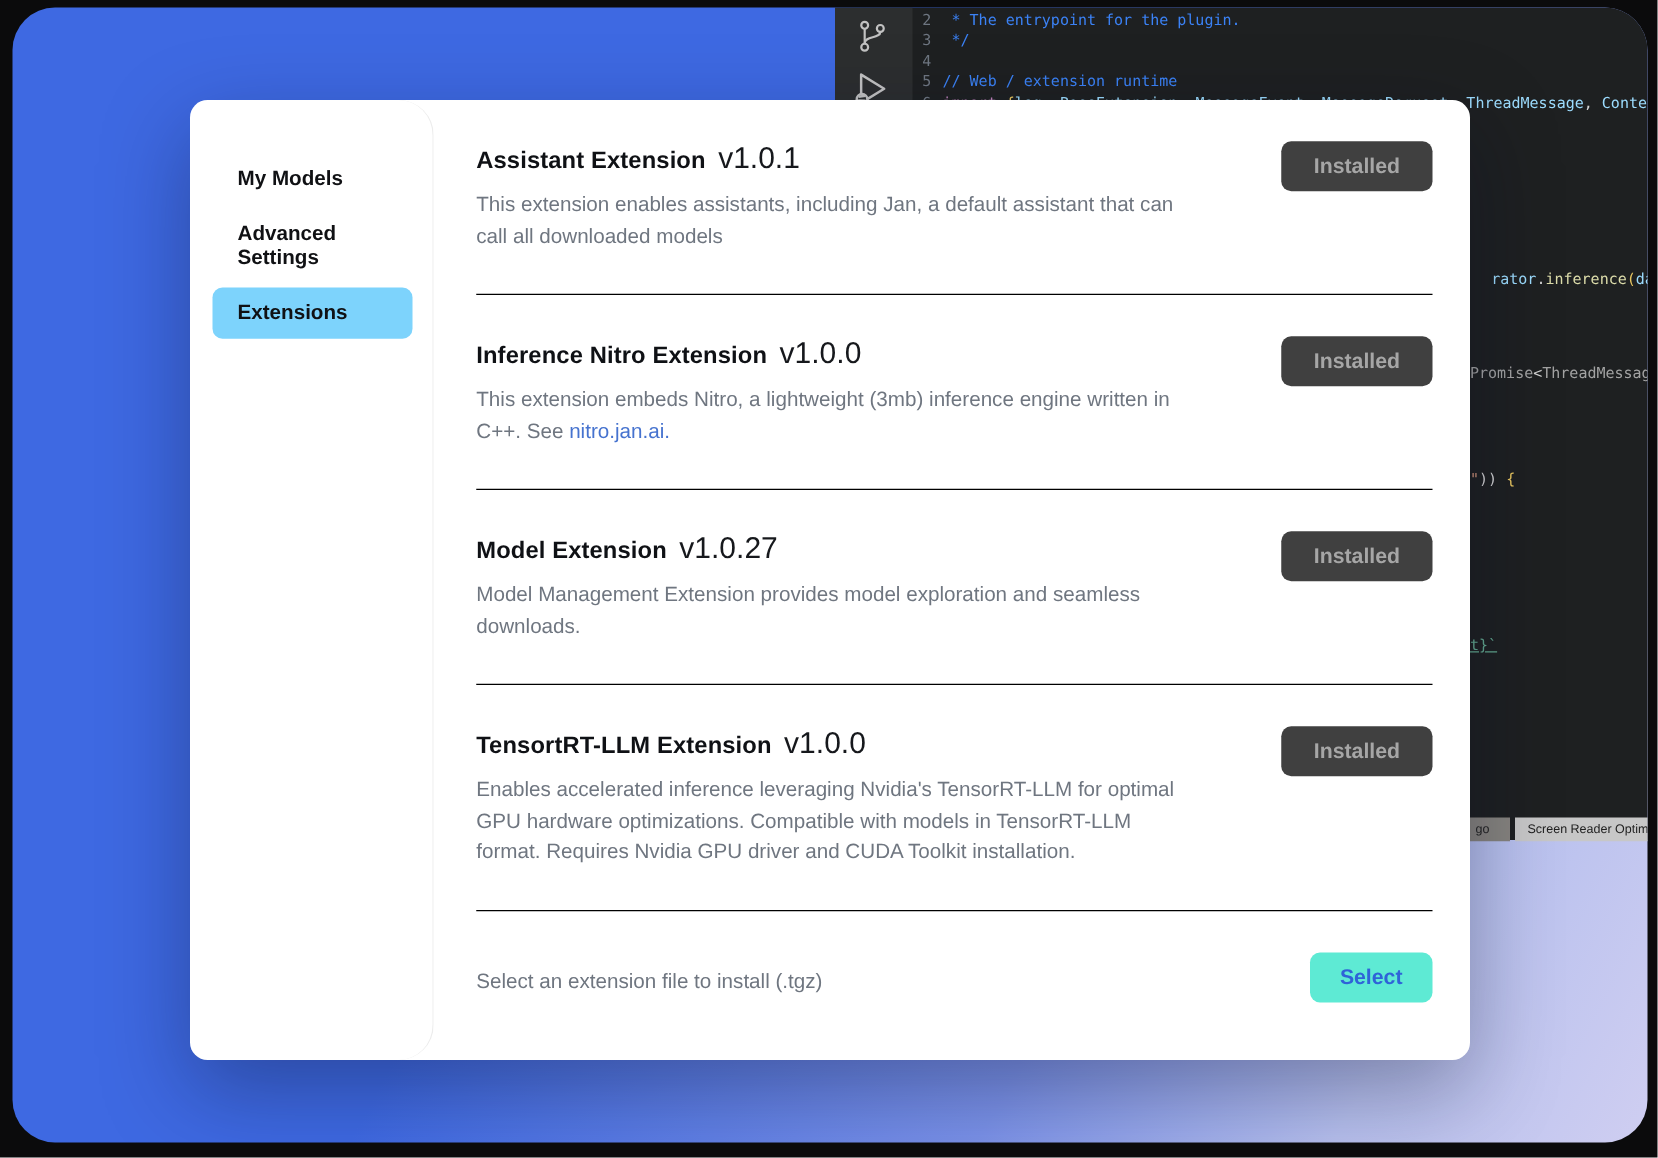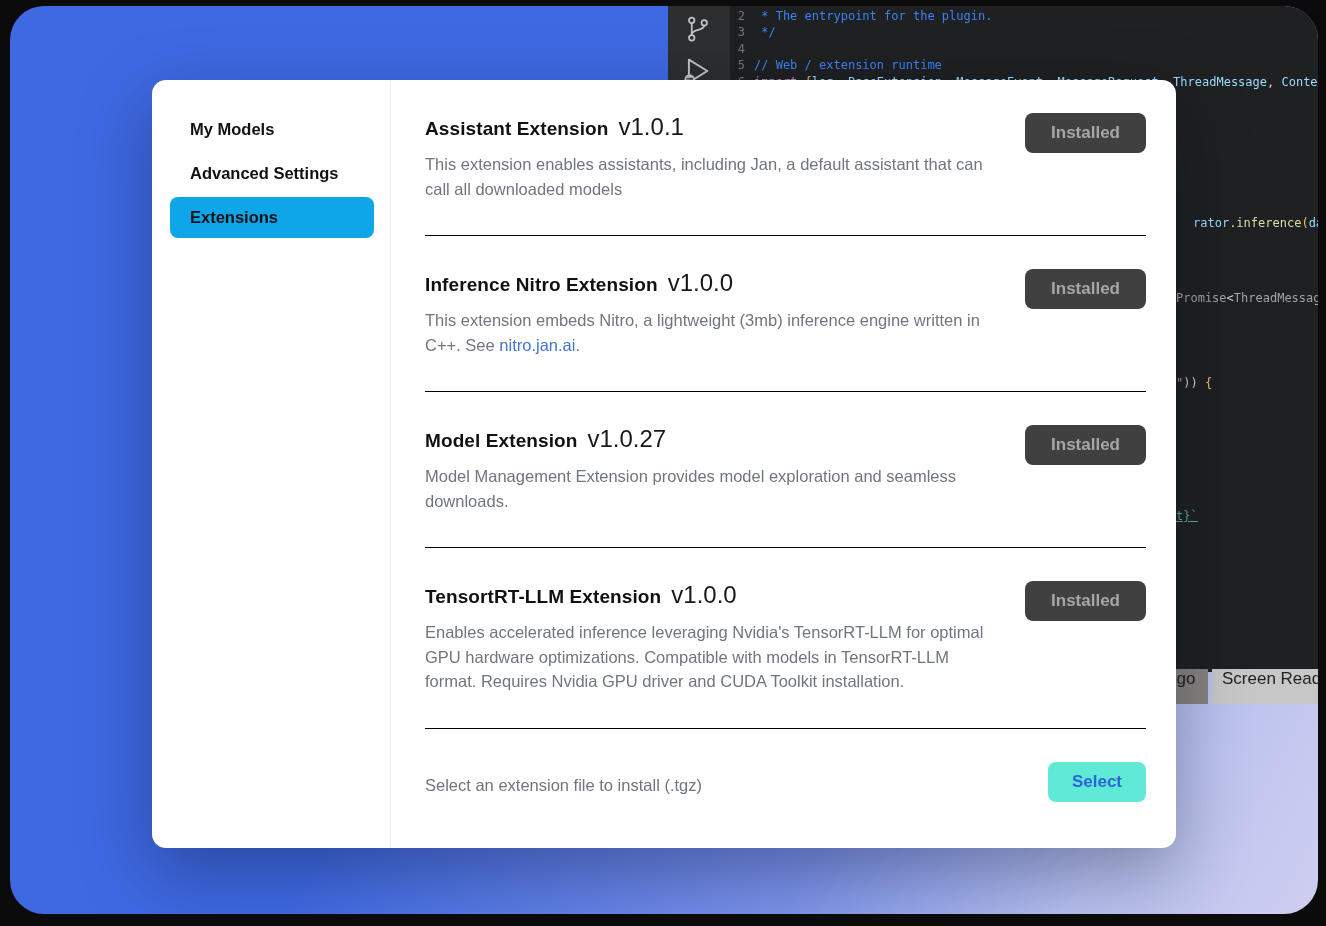--- a/index.html
+++ b/index.html
@@ -19,30 +19,30 @@
               font-family:"DejaVu Sans Mono", monospace; font-size:12px; line-height:16.4px; padding-top:2px; }
   .codeline { display:flex; white-space:pre; }
   .gutter { width:24px; text-align:right; padding-right:9px; color:#6e7681; flex:none; }
   .frag { position:absolute; left:508px; white-space:pre; font-family:"DejaVu Sans Mono", monospace; font-size:12px; }
   .frag0 { top:210px;padding-left:17px; } .frag1 { top:285px; } .frag2 { top:370px; } .frag3 { top:503px; }
   .c-com { color:#3b82f6; } .c-kw { color:#c586c0; } .c-br { color:#e8c660; }
   .c-var { color:#9cdcfe; } .c-fg { color:#d4d4d4; } .c-type { color:#a3a3a3; }
   .c-fn { color:#dcdcaa; } .c-str { color:#ce9178; }
   .c-tpl { color:#63a98f; text-decoration:underline; }
   .statusbar { position:absolute; left:0; bottom:0; right:0; height:19px; }
-  .sseg { position:absolute; top:16px; height:35px; line-height:19px; font-size:17px; color:#222; }
+  .sseg { position:absolute; top:1px; height:19px; line-height:19px; font-size:10px; color:#222; }
   .sseg.left { left:496px; width:44px; background:#87847f; text-align:center; }
   .sseg.right { left:544px; right:-6px; background:#c7c7c7; padding-left:10px; white-space:nowrap; overflow:hidden; }
 
   
   .modal { position:absolute; left:142px; top:74px; width:1024px; height:768px; background:#ffffff;
            border-radius:14px; box-shadow:0 24px 70px rgba(10,15,40,.35); display:flex; overflow:hidden; }
-  .msidebar { width:239px; border-right:1px solid #ececec; padding-top:26px; flex:none; }
+  .msidebar { width:195px; border-right:1px solid #ececec; padding-top:40px; flex:none;border-radius:28px; }
   .sitem { margin:3px 16px 3px 18px; padding:11px 20px; border-radius:8px; font-size:16.5px; font-weight:700; color:#101114; }
-  .sitem.active { background:#0ea5e9; }
+  .sitem.active { background:#7dd3fc; }
   .content { flex:1; padding:0 30px 0 34px; }
   .row { display:flex; justify-content:space-between; align-items:flex-start; padding:33px 0 34px; border-bottom:1px solid #000000; }
   .row:last-child { border-bottom:none; padding-bottom:20px; }
   .rtext { width:575px; }
   .rhead { display:flex; align-items:baseline; gap:10px; }
   .rtitle { font-size:19px; font-weight:700; color:#0f1115; letter-spacing:.1px; }
   .rver { font-size:24px; font-weight:400; color:#16181c; }
   .rdesc { margin-top:11px; font-size:16.5px; line-height:24.5px; color:#6f7680; }
   .rdesc a { color:#4673cf; text-decoration:none; }
   .btn { background:#404040; color:#a6a6a6; font-size:17px; font-weight:600; padding:10px 26px;

